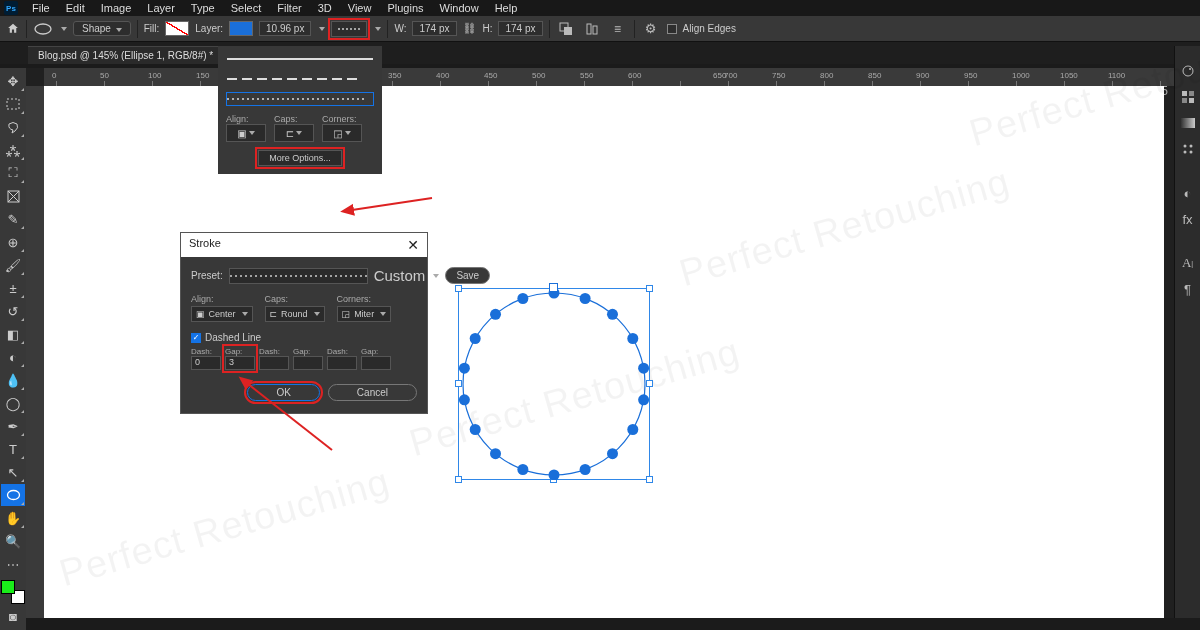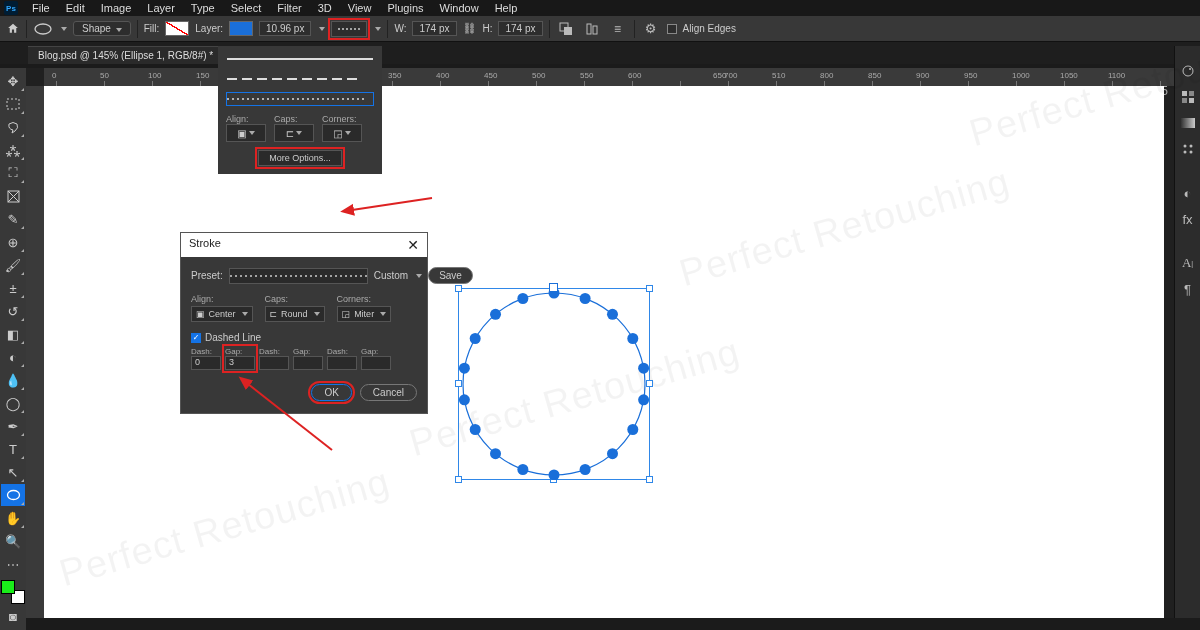--- a/index.html
+++ b/index.html
@@ -78,21 +78,21 @@
   .dlg-row { display:flex; gap:12px; margin-bottom:10px;}
   .dlg-col .lbl { font-size:9px; color:#aaa; margin-bottom:2px; display:block;}
   .dlg-dd { background:#2a2a2a; border:1px solid #555; padding:2px 4px; display:flex; align-items:center; gap:4px; font-size:9px;}
   .dashline-row { margin-bottom:4px; display:flex; align-items:center; gap:4px;}
   .chk { width:10px; height:10px; background:#1473e6; display:inline-flex; align-items:center; justify-content:center; color:#fff; font-size:8px;}
   .dg-grid { display:flex; gap:4px;}
   .dg-grid .dgc { width:30px;}
   .dg-grid .dgc .dgl { font-size:8px; color:#aaa;}
   .dg-grid .dgc .dgi { width:30px; height:14px; background:#2a2a2a; border:1px solid #555; font-size:9px; padding-left:3px;}
   .dlg-btns { display:flex; justify-content:flex-end; gap:8px; margin-top:14px;}
-  .dlg-btn { border:1px solid #777; border-radius:10px; padding:2px 12px; font-size:10px; background:#383838;}
+  .dlg-btn { border:1px solid #777; border-radius:10px; padding:2px 28px; font-size:10px; background:#383838;}
   .dlg-btn.ok { border-color:#1473e6; }
 
   
   svg.arrow { position:absolute; z-index:40; overflow:visible;}
 
   
   .sel-box { position:absolute; border:1px solid #2f87e8;}
   .handle { position:absolute; width:7px; height:7px; background:#fff; border:1px solid #2f87e8;}
   svg.circle-svg { position:absolute;}
 </style>
@@ -293,21 +293,21 @@
       <div class="tick" style="left: 488px;">500</div>
       <div class="mk" style="left: 492px;"></div>
       <div class="tick" style="left: 536px;">550</div>
       <div class="mk" style="left: 540px;"></div>
       <div class="tick" style="left: 584px;">600</div>
       <div class="mk" style="left: 588px;"></div>
       <div class="tick" style="left: 632px; margin-left: 37px;">650</div>
       <div class="mk" style="left: 636px;"></div>
       <div class="tick" style="left: 680px;">700</div>
       <div class="mk" style="left: 684px;"></div>
-      <div class="tick" style="left: 728px;">510</div>
+      <div class="tick" style="left: 728px;">750</div>
       <div class="mk" style="left: 732px;"></div>
       <div class="tick" style="left: 776px;">800</div>
       <div class="mk" style="left: 780px;"></div>
       <div class="tick" style="left: 824px;">850</div>
       <div class="mk" style="left: 828px;"></div>
       <div class="tick" style="left: 872px;">900</div>
       <div class="mk" style="left: 876px;"></div>
       <div class="tick" style="left: 920px;">950</div>
       <div class="mk" style="left: 924px;"></div>
       <div class="tick" style="left: 968px;">1000</div>
@@ -470,21 +470,21 @@
           <span></span>
           <span></span>
           <span></span>
           <span></span>
           <span></span>
           <span></span>
           <span></span>
           <span></span>
           <span></span>
         </div>
-      <span style="font-size:10px">Custom</span>
+      <span style="font-size:15px">Custom</span>
         <i class="tri"></i>
       <div class="save-btn">Save</div>
     </div>
     <div class="dlg-row">
       <div class="dlg-col">
           <span class="lbl">Align:</span>
           <div class="dlg-dd">▣ <span>Center</span> <i class="tri"></i></div>
         </div>
       <div class="dlg-col">
           <span class="lbl">Caps:</span>

